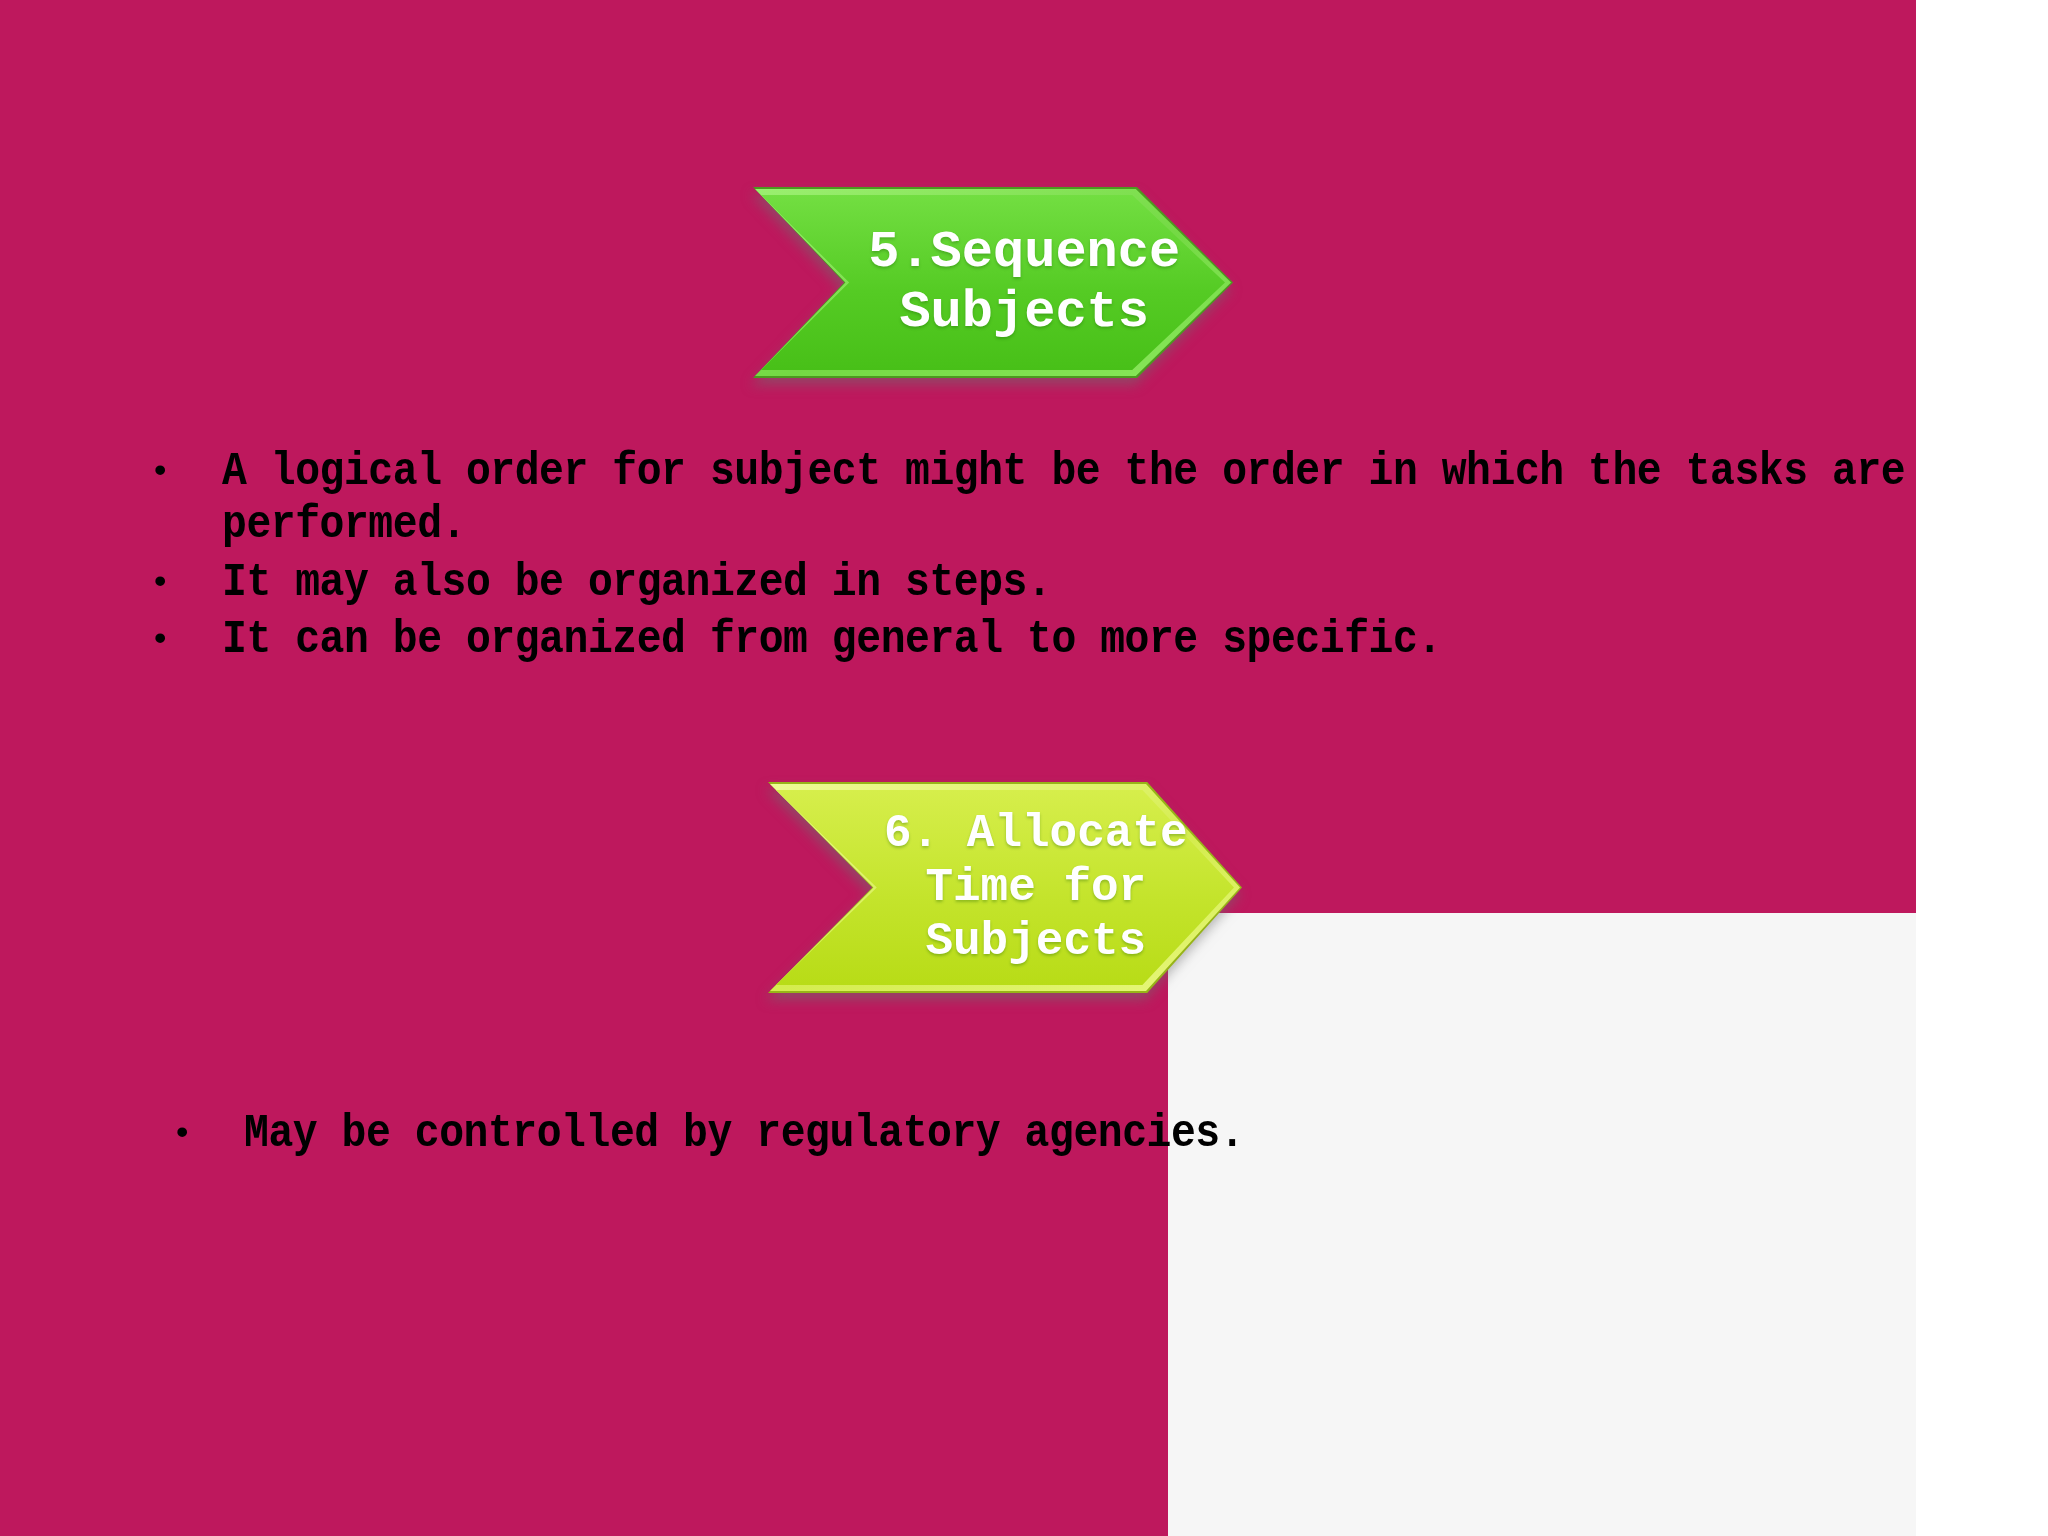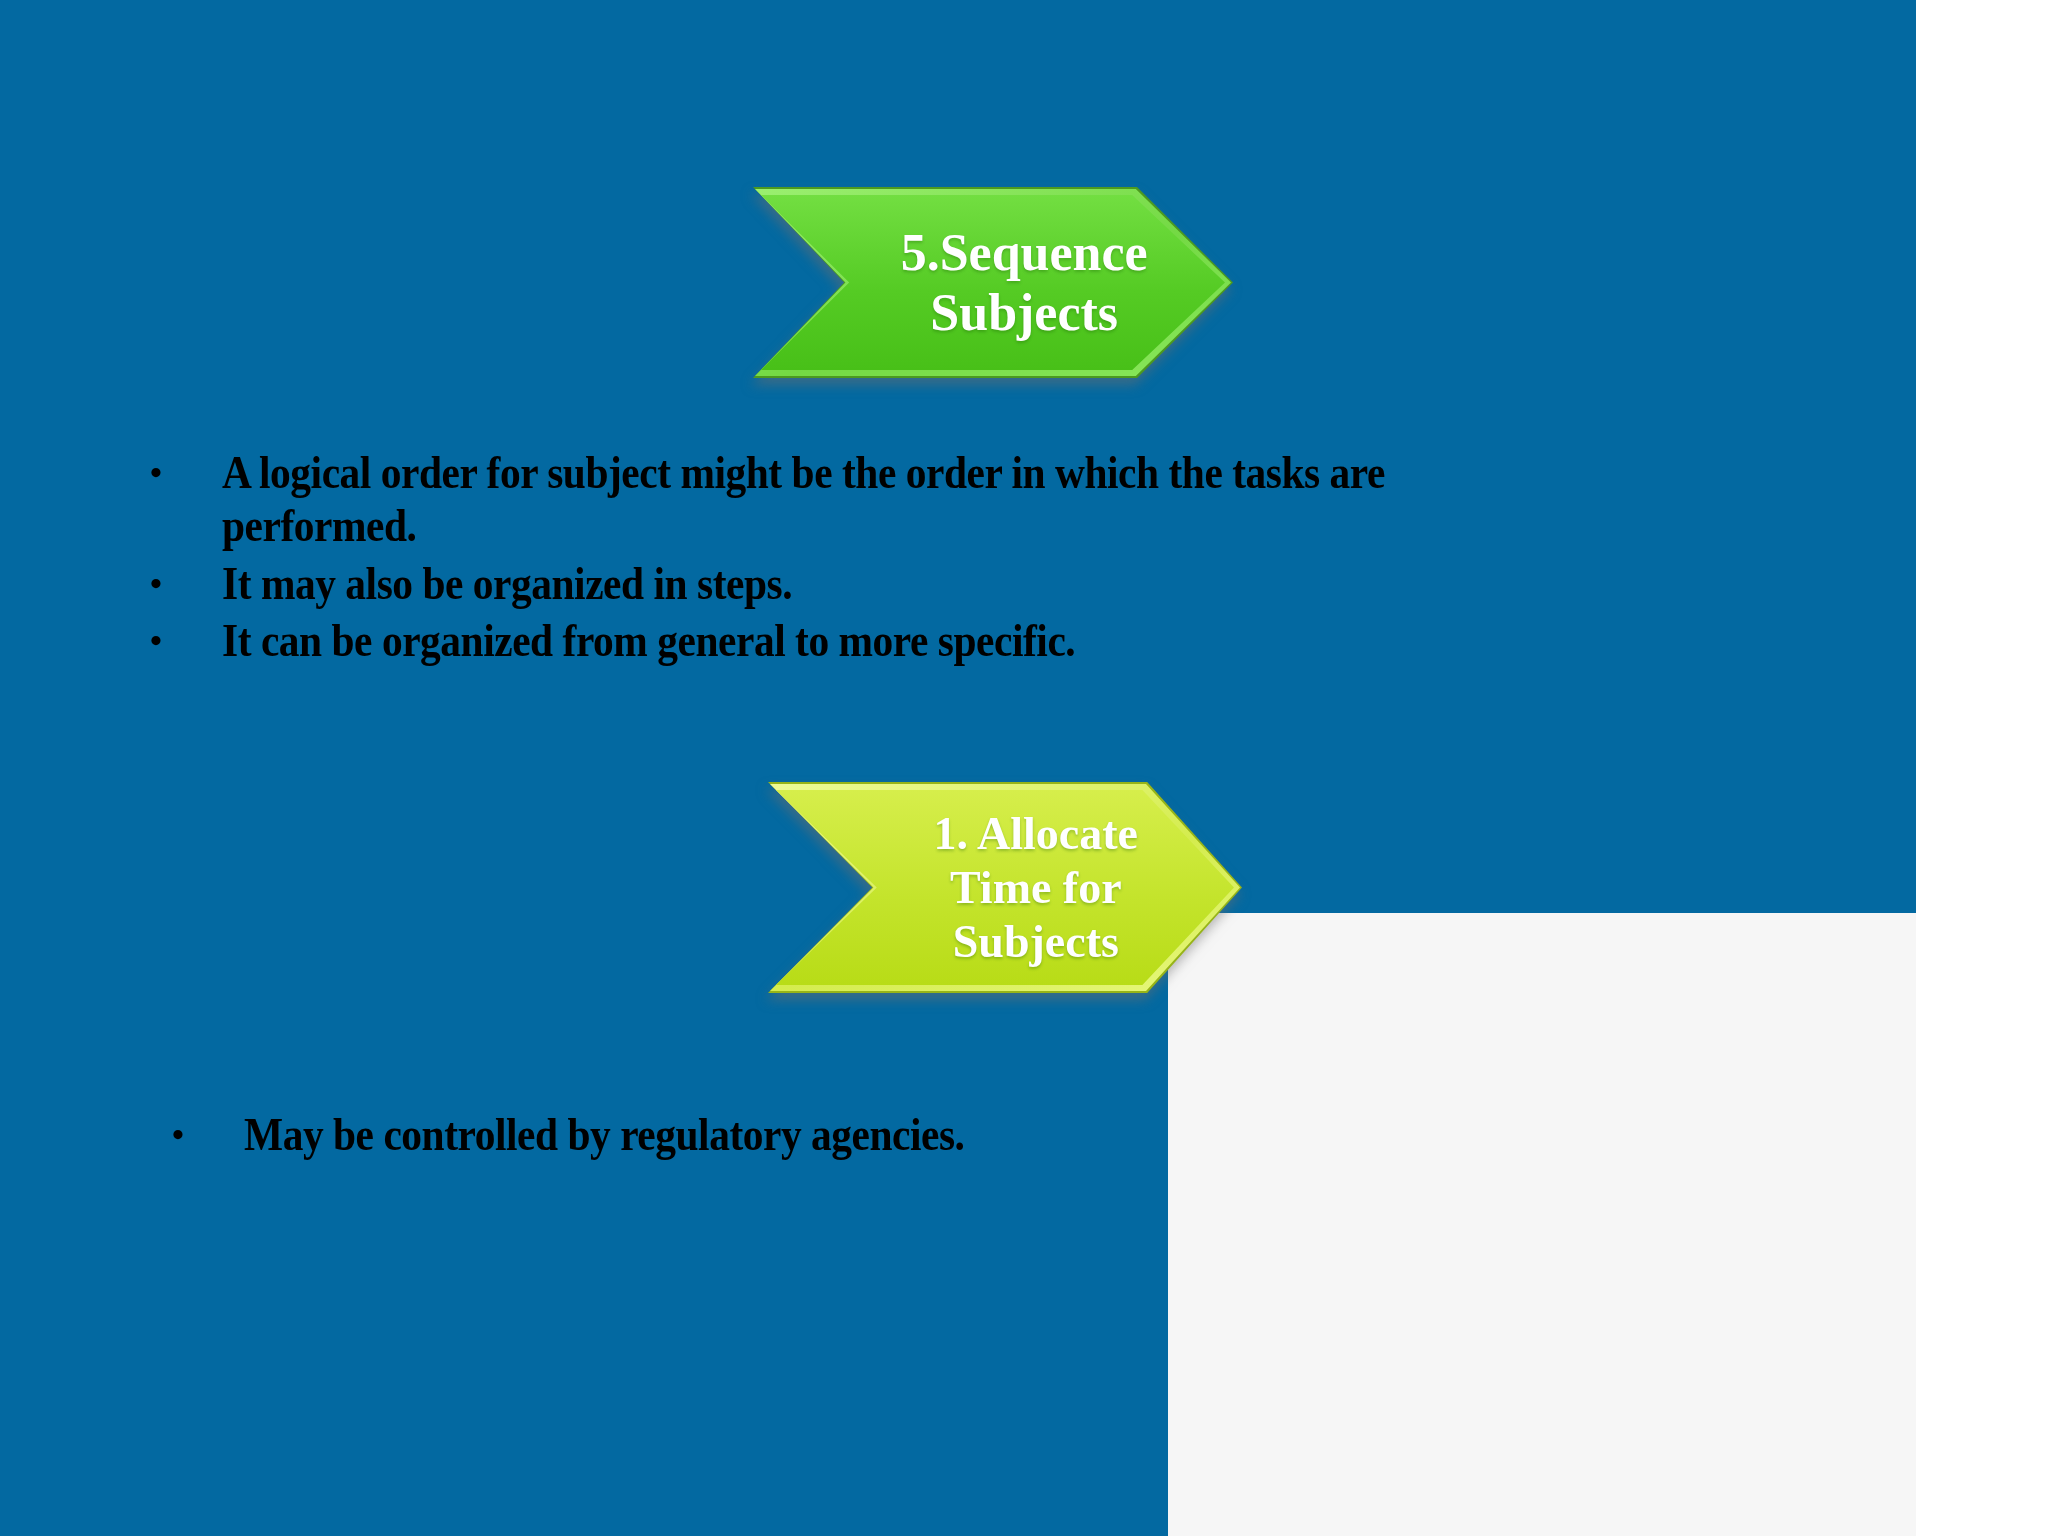--- a/index.html
+++ b/index.html
@@ -1,22 +1,22 @@
 <!DOCTYPE html>
 <html><head>
 <meta charset="utf-8">
 <style>
   html, body { margin: 0; padding: 0; background: #ffffff; }
   .slide {
     position: relative;
     width: 1916px;
     height: 1536px;
-    background: #0369a1;
+    background: #be185d;
     overflow: hidden;
-    font-family: Liberation Serif, serif;
+    font-family: Liberation Mono, monospace;
   }
 
   
   .bg-accent {
     position: absolute;
     left: 1168px;
     top: 913px;
     right: 0;
     bottom: 0;
     background: #f6f6f6;
@@ -128,21 +128,21 @@
     <div class="b-text">
       <div>It can be organized from general to more specific.</div>
     </div>
   </div>
 
   <div class="chev chev2">
     <div class="chev-layer rim clip2"></div>
     <div class="chev-layer bevel clip2"></div>
     <div class="chev-layer fill clip2"></div>
     <div class="chev-text">
-      <div>1. Allocate</div>
+      <div>6. Allocate</div>
       <div>Time for</div>
       <div>Subjects</div>
     </div>
   </div>
 
   <div class="bullet-row row-b4">
     <div class="b-dot">•</div>
     <div class="b-text">
       <div>May be controlled by regulatory agencies.</div>
     </div>

